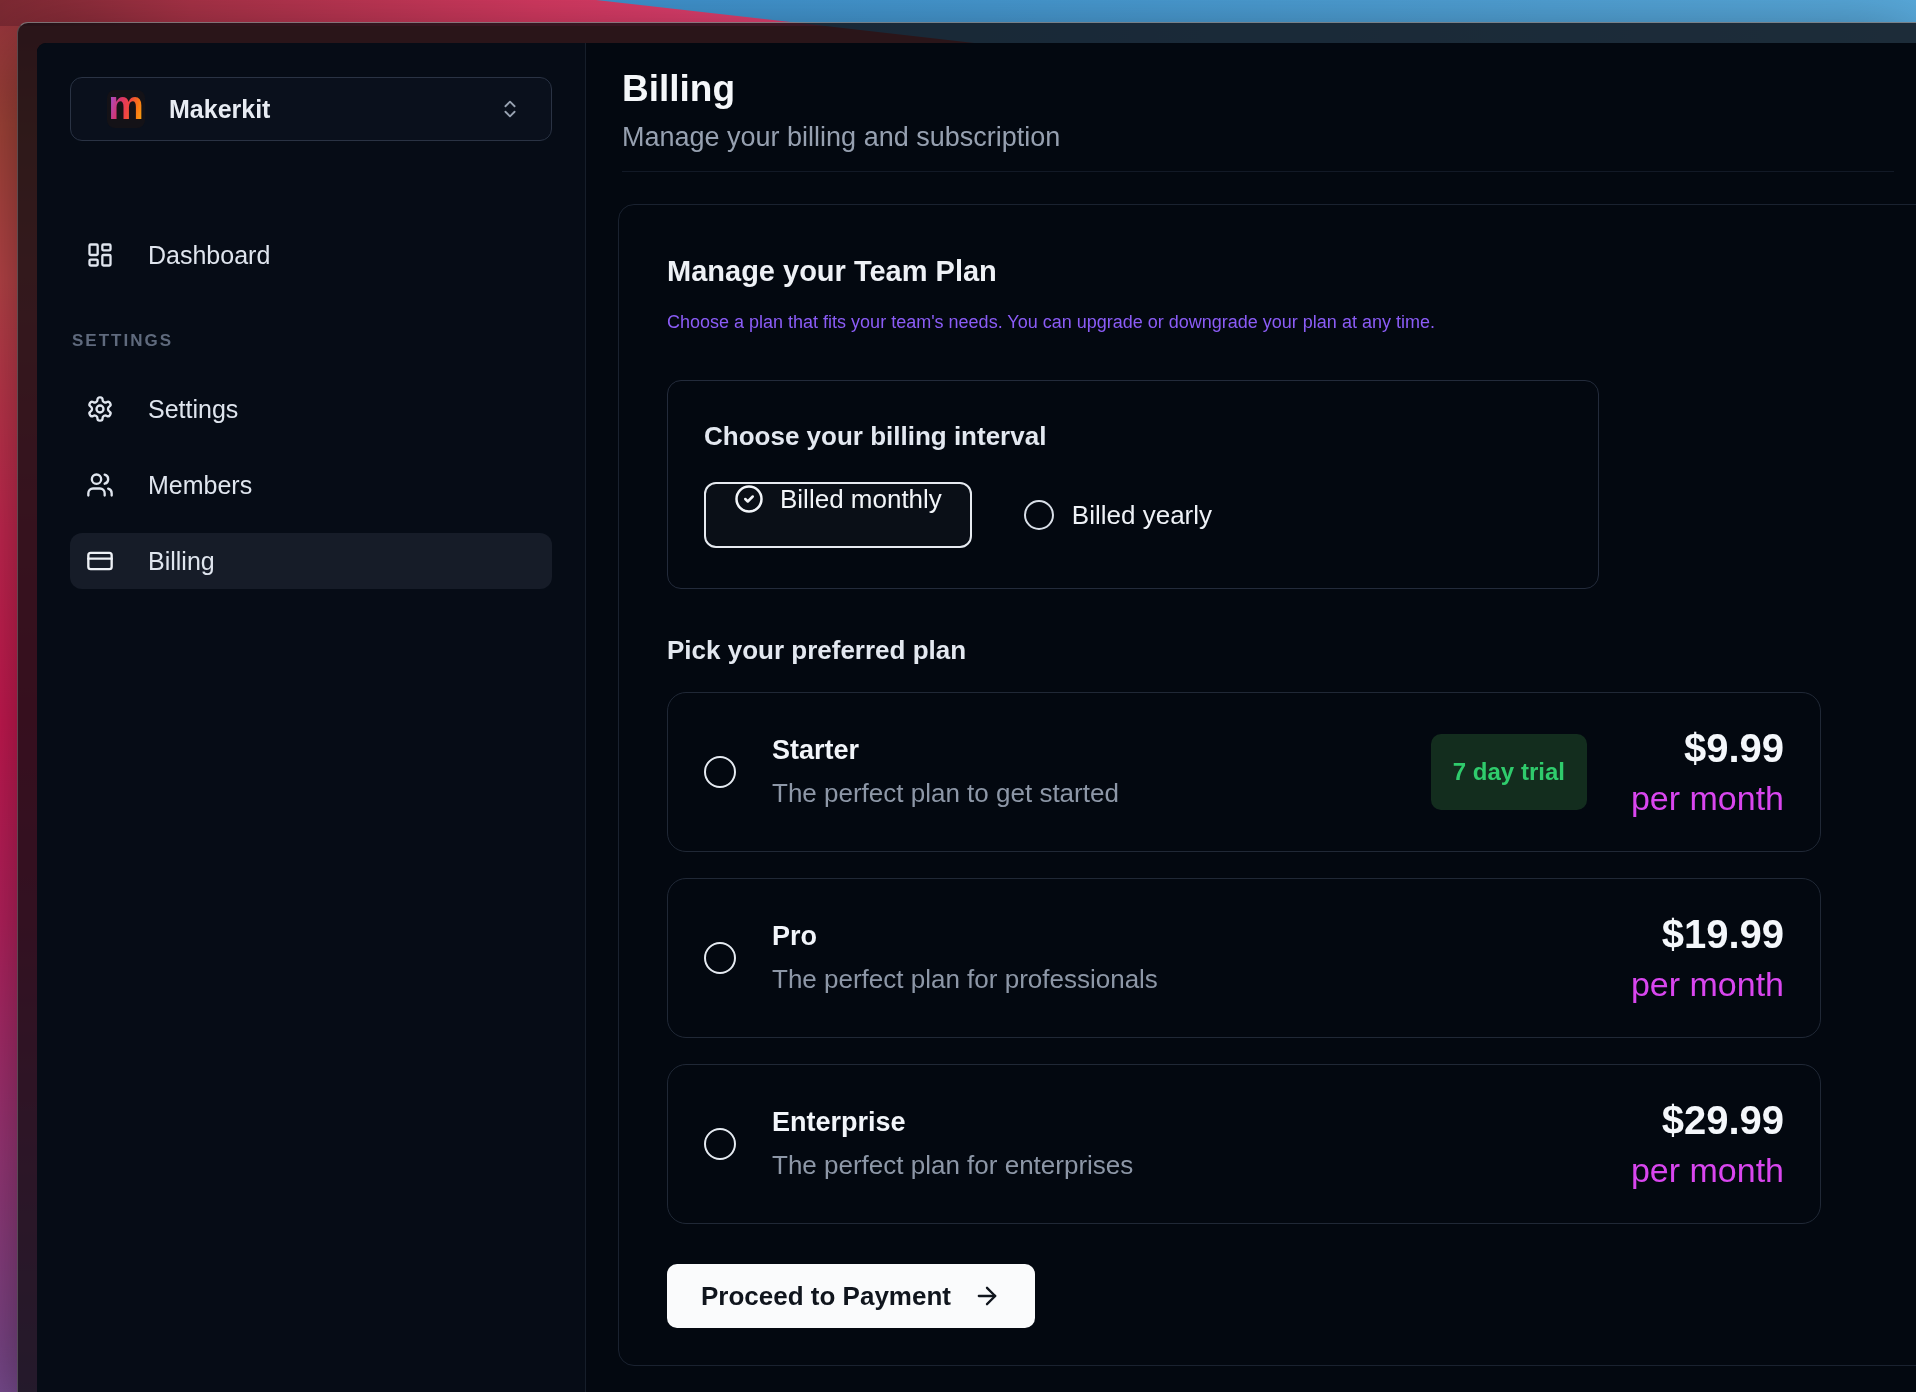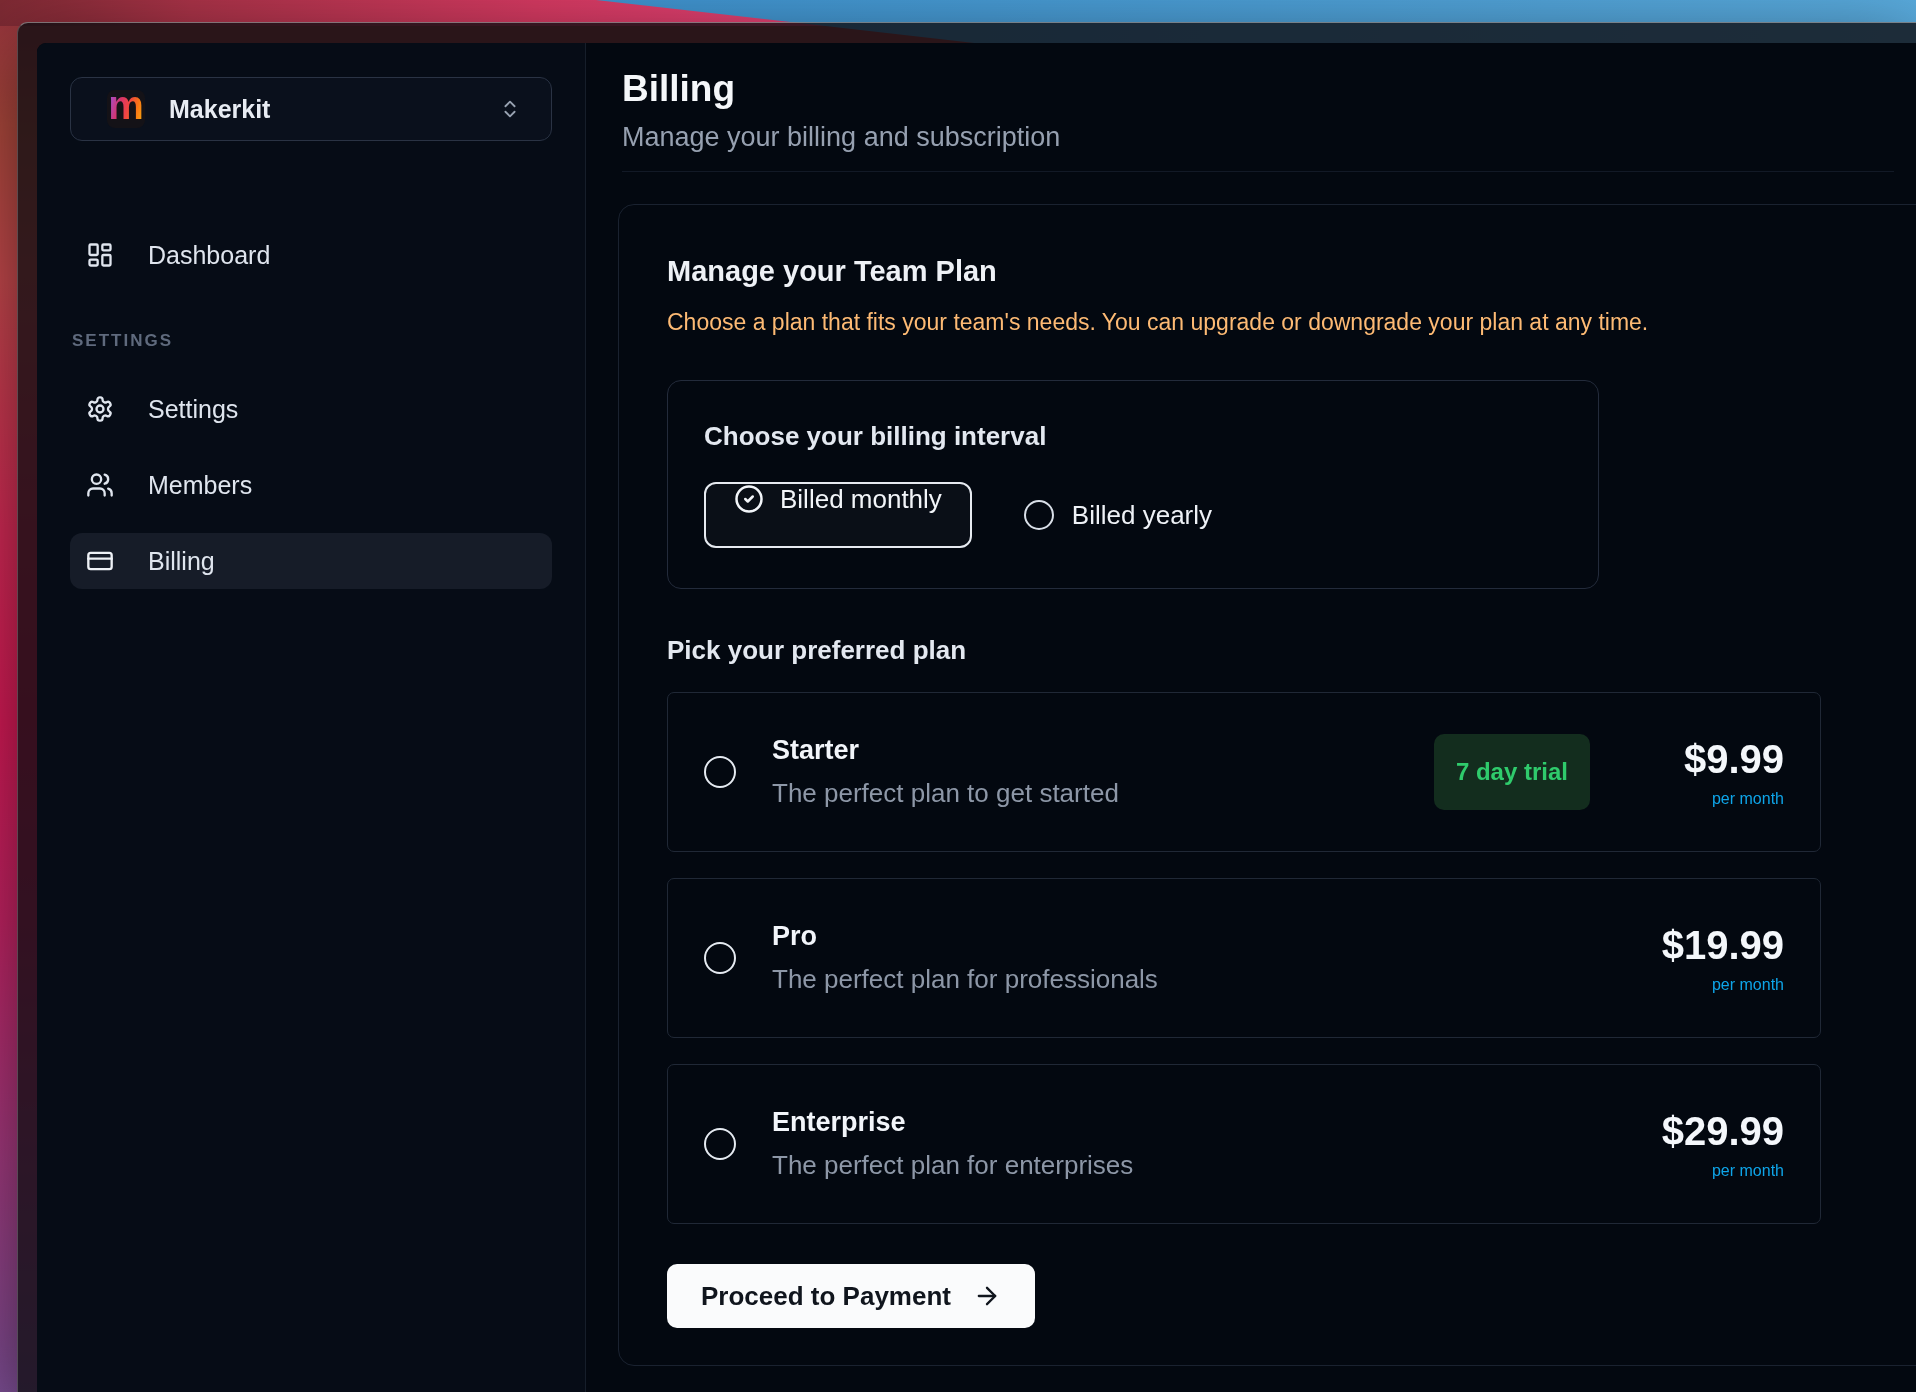--- a/index.html
+++ b/index.html
@@ -99,21 +99,21 @@
   .page-subtitle { font-size: 27px; color: #96a0b0; margin-top: 10px; line-height: 32px; }
   .header-divider { border-bottom: 1px solid #121926; margin-top: 18px; }
   .content { padding: 32px 0 0 32px; }
   .card {
     width: 1316px; height: 1162px;
     border: 1px solid #1a2230;
     border-radius: 16px;
     padding: 50px 48px;
   }
   .card-title { font-size: 29px; font-weight: 700; color: #eef1f6; }
-  .card-subtitle { font-size: 23px; color: #fdba74; margin-top: 18px; line-height: 32px; }
+  .card-subtitle { font-size: 18px; color: #8b5cf6; margin-top: 18px; line-height: 32px; }
   .interval-box {
     margin-top: 42px;
     width: 932px;
     border: 1px solid #232b3b;
     border-radius: 14px;
     padding: 40px 36px;
   }
   .interval-label { font-size: 26px; font-weight: 600; color: #e3e8f0; }
   .interval-options { margin-top: 30px; display: flex; align-items: center; }
   .pill-option {
@@ -135,42 +135,42 @@
   .radio-circle {
     width: 30px; height: 30px; border-radius: 50%;
     border: 2px solid #d9dfe8;
     flex-shrink: 0;
   }
   .plans-label { margin-top: 46px; font-size: 26px; font-weight: 600; color: #e3e8f0; }
   .plan-row {
     margin-top: 26px;
     width: 1154px; height: 160px;
     border: 1px solid #202836;
-    border-radius: 7px;
+    border-radius: 19px;
     display: flex; align-items: center;
     padding: 0 36px 0 36px;
     cursor: pointer;
   }
   .plan-radio {
     width: 32px; height: 32px; border-radius: 50%;
     border: 2px solid #e5eaf1;
     margin-right: 36px;
     flex-shrink: 0;
   }
   .plan-name { font-size: 27px; font-weight: 700; color: #f2f5fa; }
   .plan-desc { font-size: 26px; color: #8d97a7; margin-top: 12px; }
   .plan-right { margin-left: auto; display: flex; align-items: center; gap: 44px; }
   .trial-badge {
     background: #132d1e; color: #2fcb6c;
     font-size: 24px; font-weight: 700;
     padding: 24px 22px; border-radius: 10px;
   }
   .price-col { text-align: right; min-width: 150px; }
   .price { font-size: 40px; font-weight: 700; color: #f4f7fb; }
-  .period { font-size: 16px; color: #0ea5e9; margin-top: 8px; }
+  .period { font-size: 34px; color: #d946ef; margin-top: 8px; }
   .proceed-btn {
     margin-top: 40px;
     height: 64px;
     background: #fafbfc;
     color: #10151d;
     border: none; border-radius: 10px;
     display: inline-flex; align-items: center; gap: 22px;
     padding: 0 34px;
     font-size: 26px; font-weight: 600;
     font-family: "Liberation Sans", sans-serif;

